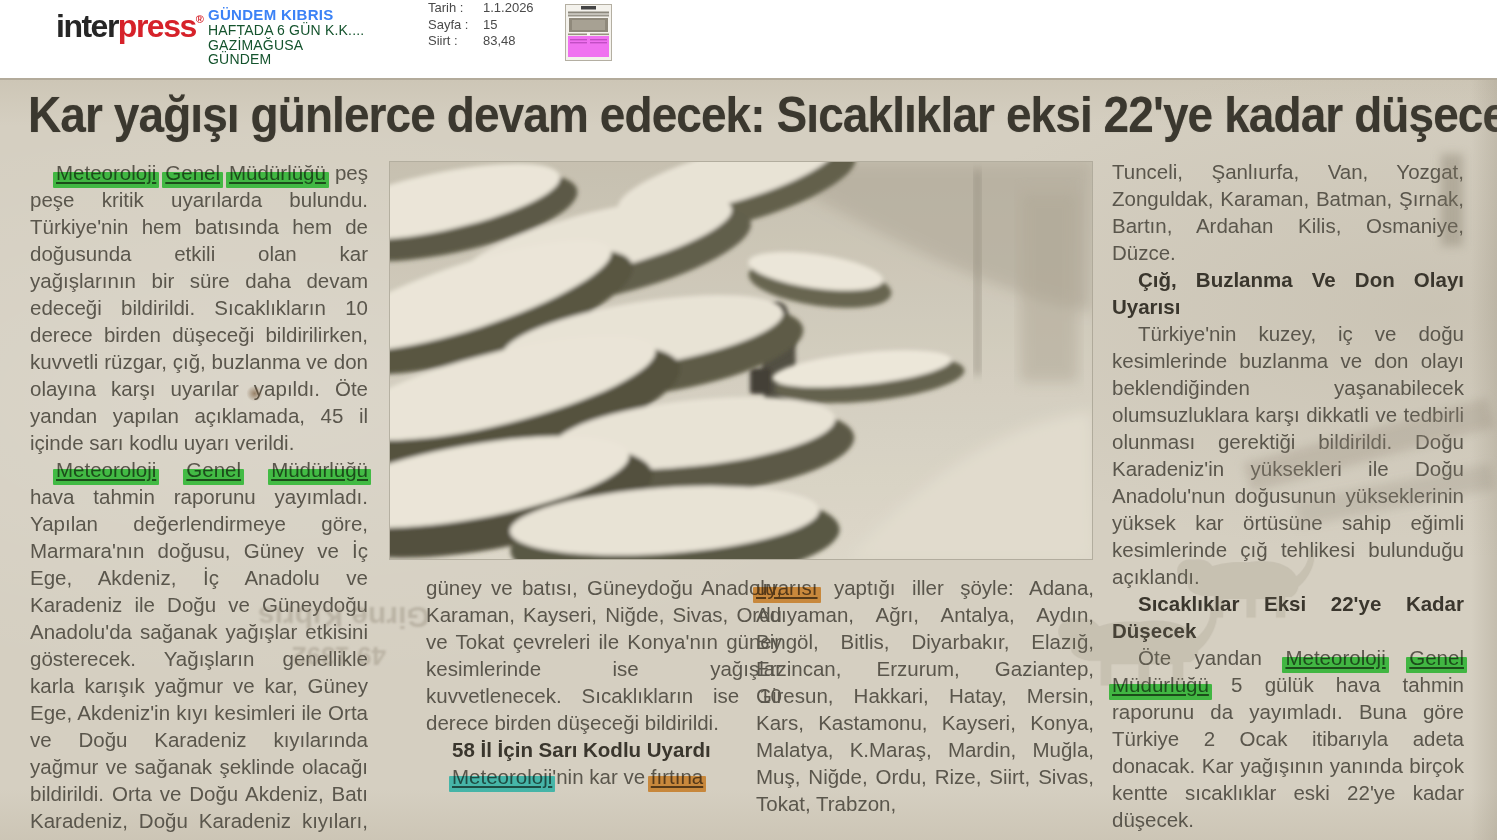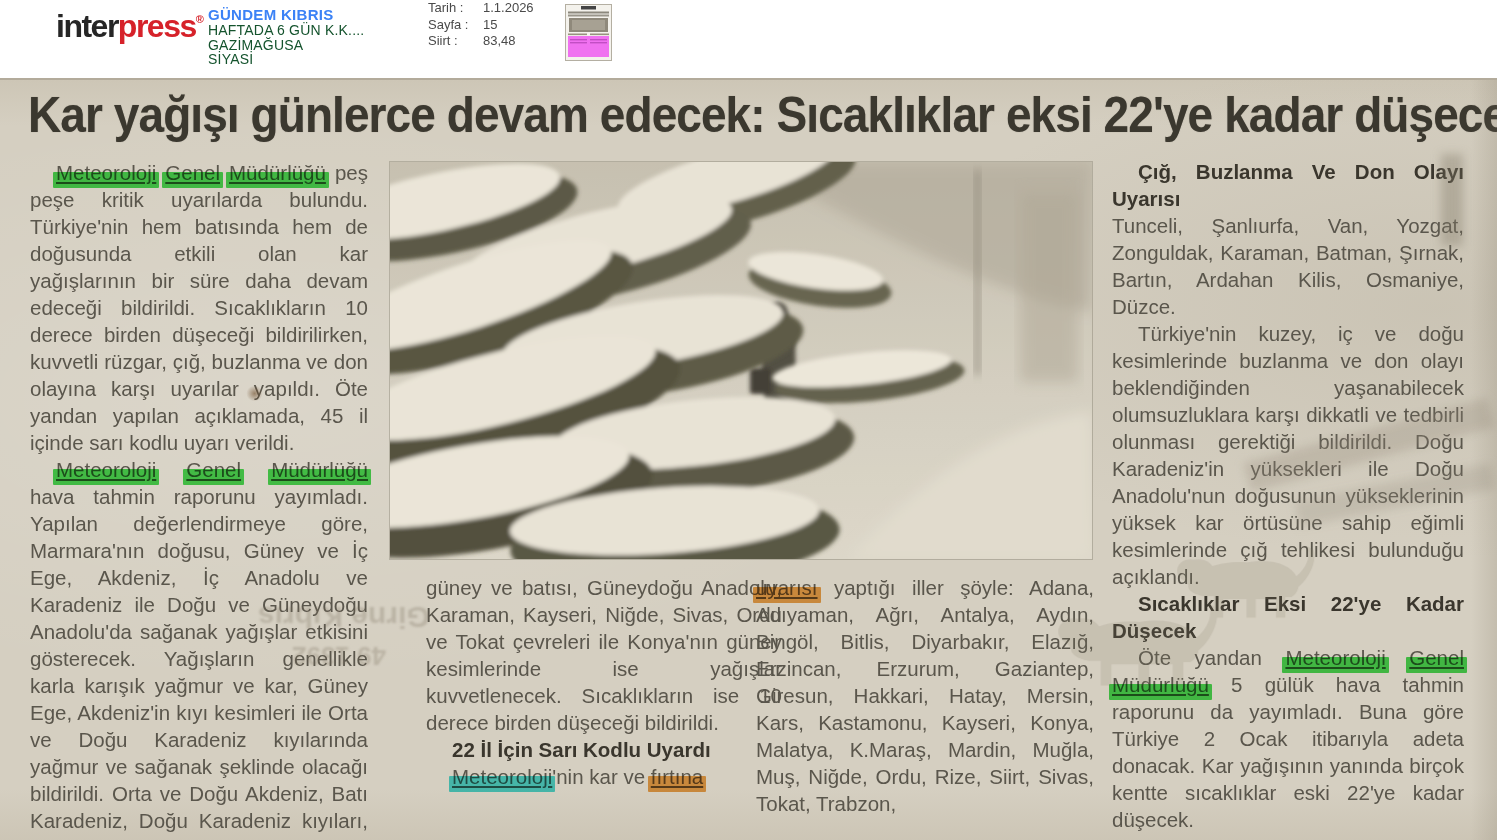--- a/index.html
+++ b/index.html
@@ -75,21 +75,21 @@
 
 <div class="page">
 
   <header class="topbar">
     <div class="logo"><span class="logo-inter">inter</span><span class="logo-press">press</span><span class="logo-reg">®</span></div>
 
     <div class="pub">
       <div class="pub-name">GÜNDEM KIBRIS</div>
       <div class="pub-line">HAFTADA 6 GÜN K.K....</div>
       <div class="pub-line">GAZİMAĞUSA</div>
-      <div class="pub-line">SİYASİ</div>
+      <div class="pub-line">GÜNDEM</div>
     </div>
 
     <div class="meta">
       <div class="meta-row"><span class="meta-label">Tarih :</span><span class="meta-value">1.1.2026</span></div>
       <div class="meta-row"><span class="meta-label">Sayfa :</span><span class="meta-value">15</span></div>
       <div class="meta-row"><span class="meta-label">Siirt :</span><span class="meta-value">83,48</span></div>
     </div>
 
     <div class="thumb" title="">
       <svg width="47" height="57" viewBox="0 0 47 57">
@@ -195,31 +195,31 @@
               <ellipse cx="285" cy="378" rx="165" ry="44" fill="#4a4834"></ellipse>
               <ellipse cx="276" cy="358" rx="155" ry="33" fill="#ece7da"></ellipse>
             </g>
         </g>
         <rect width="702" height="397" fill="#cfc8b8" opacity=".12"></rect>
       </svg>
     </div>
 
     <div class="col col2">
       <p class="para noindent">güney ve batısı, Güneydoğu Anadolu, Karaman, Kayseri, Niğde, Sivas, Ordu ve Tokat çevreleri ile Konya'nın güney kesimlerinde ise yağışlar kuvvetlenecek. Sıcaklıkların ise 10 derece birden düşeceği bildirildi.</p>
-      <p class="para subhead">22 İl İçin Sarı Kodlu Uyardı</p>
+      <p class="para subhead">58 İl İçin Sarı Kodlu Uyardı</p>
       <p class="para"><span class="hl hl-cyan">Meteoroloji</span><span>'nin kar ve </span><span class="hl hl-orange">fırtına</span></p>
     </div>
 
     <div class="col col3">
       <p class="para noindent"><span class="hl hl-orange">uyarısı</span><span> yaptığı iller şöyle: Adana, Adıyaman, Ağrı, Antalya, Aydın, Bingöl, Bitlis, Diyarbakır, Elazığ, Erzincan, Erzurum, Gaziantep, Giresun, Hakkari, Hatay, Mersin, Kars, Kastamonu, Kayseri, Konya, Malatya, K.Maraş, Mardin, Muğla, Muş, Niğde, Ordu, Rize, Siirt, Sivas, Tokat, Trabzon,</span></p>
     </div>
 
     <div class="col col4">
+      <p class="para noindent">Tunceli, Şanlıurfa, Van, Yozgat, Zonguldak, Karaman, Batman, Şırnak, Bartın, Ardahan Kilis, Osmaniye, Düzce.</p>
       <p class="para subhead">Çığ, Buzlanma Ve Don Olayı Uyarısı</p>
-      <p class="para noindent">Tunceli, Şanlıurfa, Van, Yozgat, Zonguldak, Karaman, Batman, Şırnak, Bartın, Ardahan Kilis, Osmaniye, Düzce.</p>
       <p class="para">Türkiye'nin kuzey, iç ve doğu kesimlerinde buzlanma ve don olayı beklendiğinden yaşanabilecek olumsuzluklara karşı dikkatli ve tedbirli olunması gerektiği bildirildi. Doğu Karadeniz'in yüksekleri ile Doğu Anadolu'nun doğusunun yükseklerinin yüksek kar örtüsüne sahip eğimli kesimlerinde çığ tehlikesi bulunduğu açıklandı.</p>
       <p class="para subhead">Sıcaklıklar Eksi 22'ye Kadar Düşecek</p>
       <p class="para"><span>Öte yandan</span> <span class="hl hl-green">Meteoroloji</span> <span class="hl hl-green">Genel</span> <span class="hl hl-green">Müdürlüğü</span> <span>5 gülük hava tahmin raporunu da yayımladı. Buna göre Türkiye 2 Ocak itibarıyla adeta donacak. Kar yağışının yanında birçok kentte sıcaklıklar eski 22'ye kadar düşecek.</span></p>
     </div>
 
     <div class="ghost ghost1">Girne Kıbrıs</div>
     <div class="ghost ghost2">49 1392</div>
     <div class="stain"></div>
     <div class="smudge smudge-tr"></div>
     <div class="smudge band1"></div>

